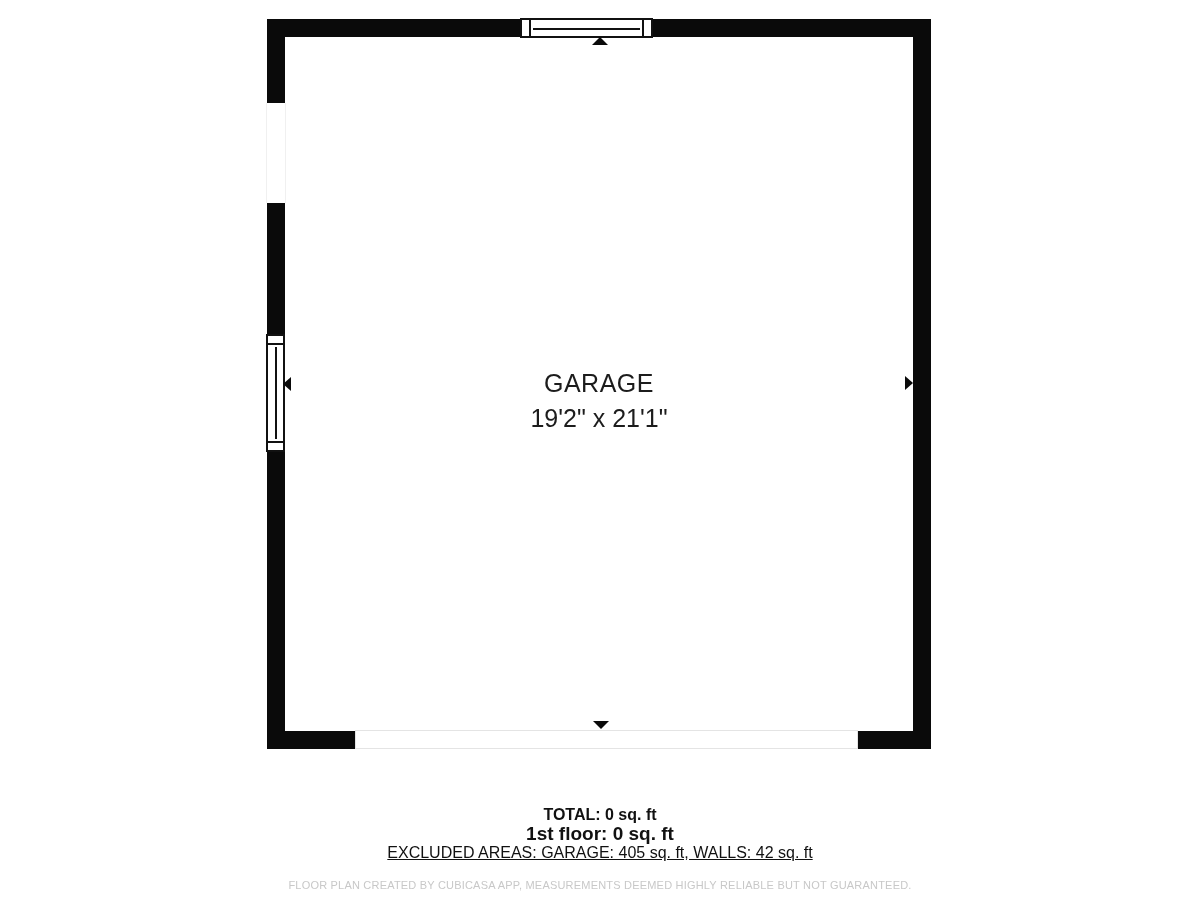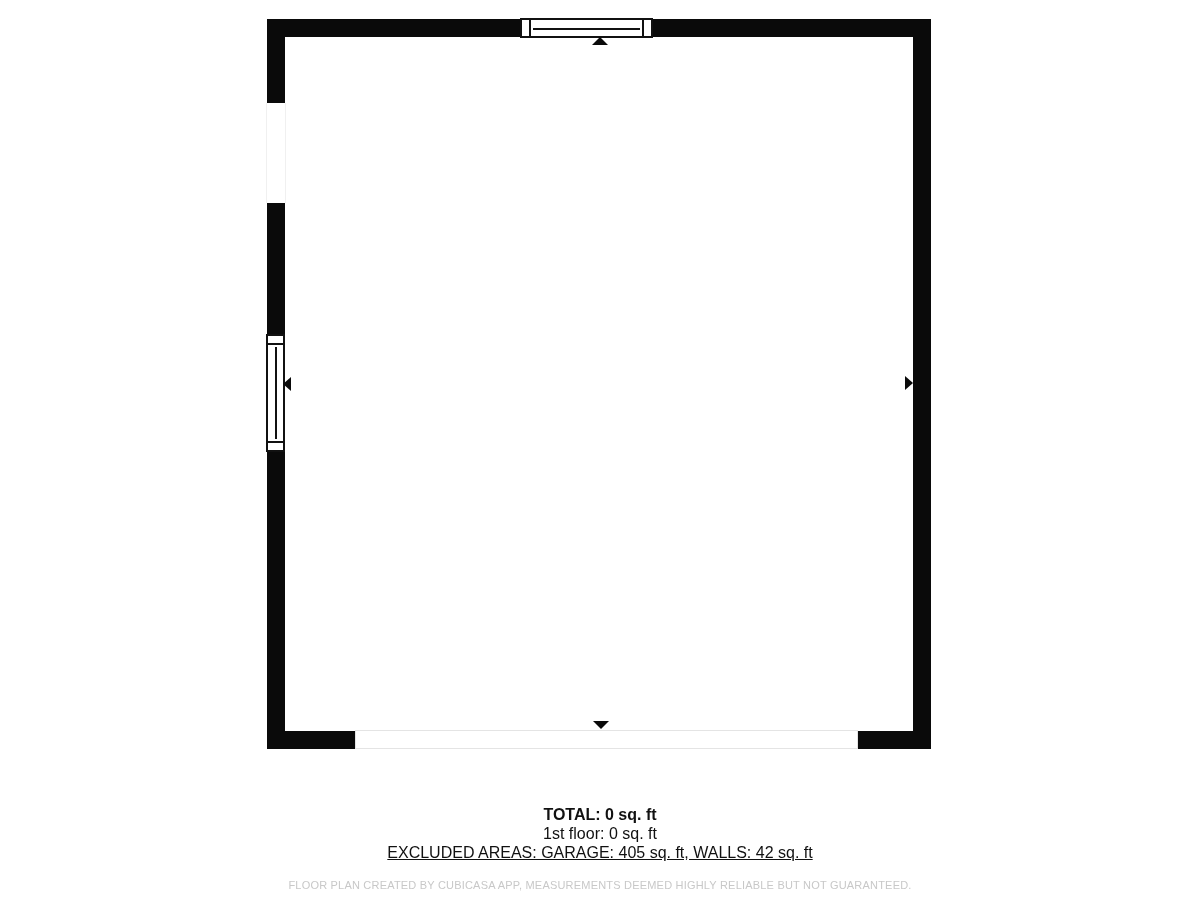--- a/index.html
+++ b/index.html
@@ -49,21 +49,21 @@
   .room-label {
     position: absolute; left: 285px; top: 366px; width: 628px;
     text-align: center; color: #1c1c1c;
   }
   .room-name { font-size: 25px; line-height: 34px; letter-spacing: 0.5px; font-weight: 400; }
   .room-dims { font-size: 25px; line-height: 36px; font-weight: 400; }
 
   
   .summary { position: absolute; left: 0; top: 805px; width: 1200px; text-align: center; color: #111; }
   .summary-total    { font-size: 16px; line-height: 19px; font-weight: 700; }
-  .summary-floor    { font-size: 16px; line-height: 19px; font-weight: 400; }
+  .summary-floor    { font-size: 19px; line-height: 19px; font-weight: 700; }
   .summary-excluded { font-size: 16px; line-height: 20px; font-weight: 400; text-decoration: underline; }
 
   
   .disclaimer {
     position: absolute; left: 0; top: 879px; width: 1200px; text-align: center;
     font-size: 11px; letter-spacing: 0.2px; color: #c8c8c8; font-weight: 400;
   }
 </style>
 </head>
 <body>
@@ -87,20 +87,24 @@
     <div class="cap-top"></div>
     <div class="cap-bottom"></div>
     <div class="pane-line"></div>
   </div>
 
   <div class="arrow arrow-up"></div>
   <div class="arrow arrow-down"></div>
   <div class="arrow arrow-left"></div>
   <div class="arrow arrow-right"></div>
 
+  <div class="room-label">
+    <div class="room-name">GARAGE</div>
+    <div class="room-dims">19'2" x 21'1"</div>
+  </div>
 
   <div class="summary">
     <div class="summary-total">TOTAL: 0 sq. ft</div>
     <div class="summary-floor">1st floor: 0 sq. ft</div>
     <div class="summary-excluded">EXCLUDED AREAS: GARAGE: 405 sq. ft, WALLS: 42 sq. ft</div>
   </div>
 
   <div class="disclaimer">FLOOR PLAN CREATED BY CUBICASA APP, MEASUREMENTS DEEMED HIGHLY RELIABLE BUT NOT GUARANTEED.</div>
 
 </div>

